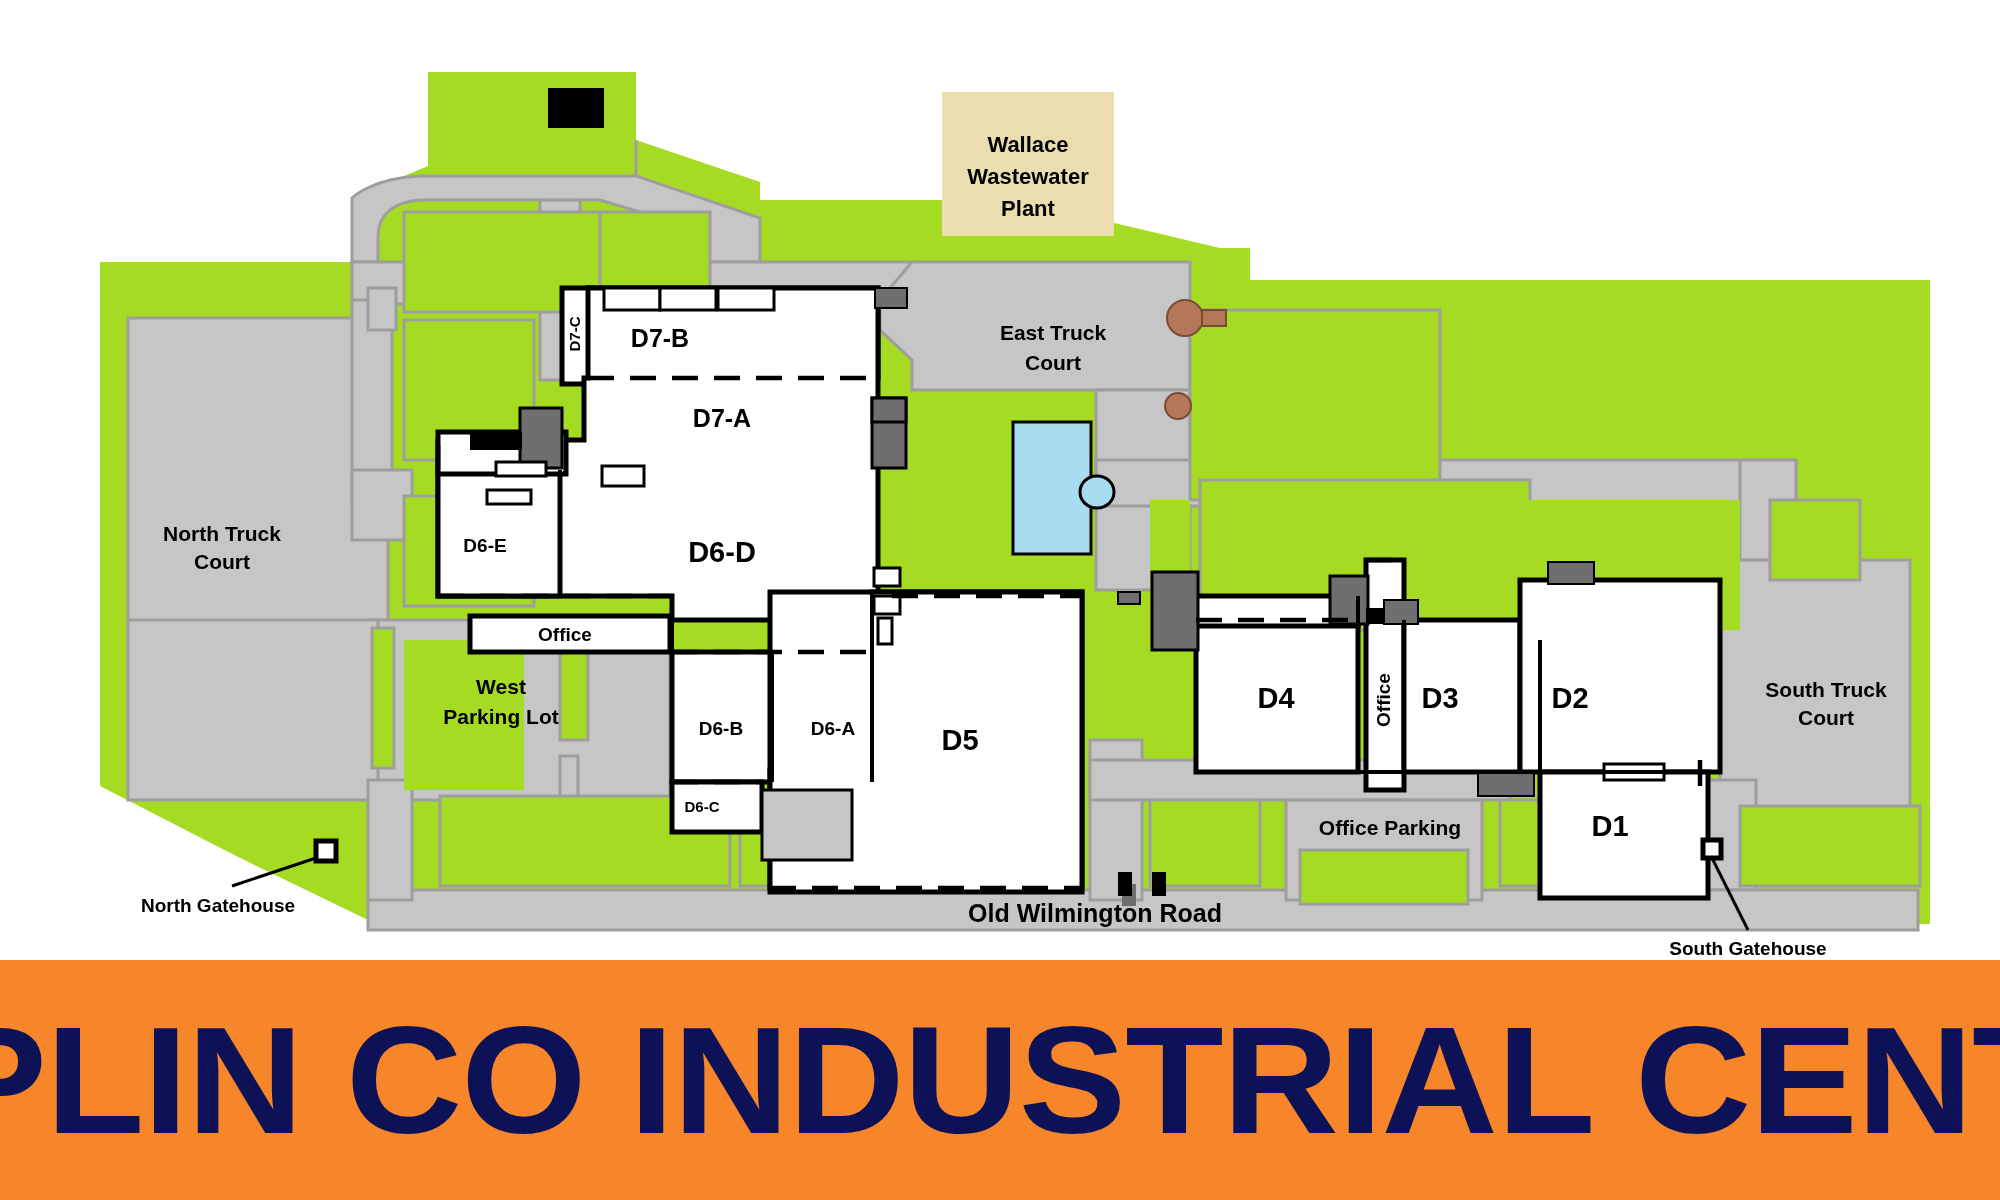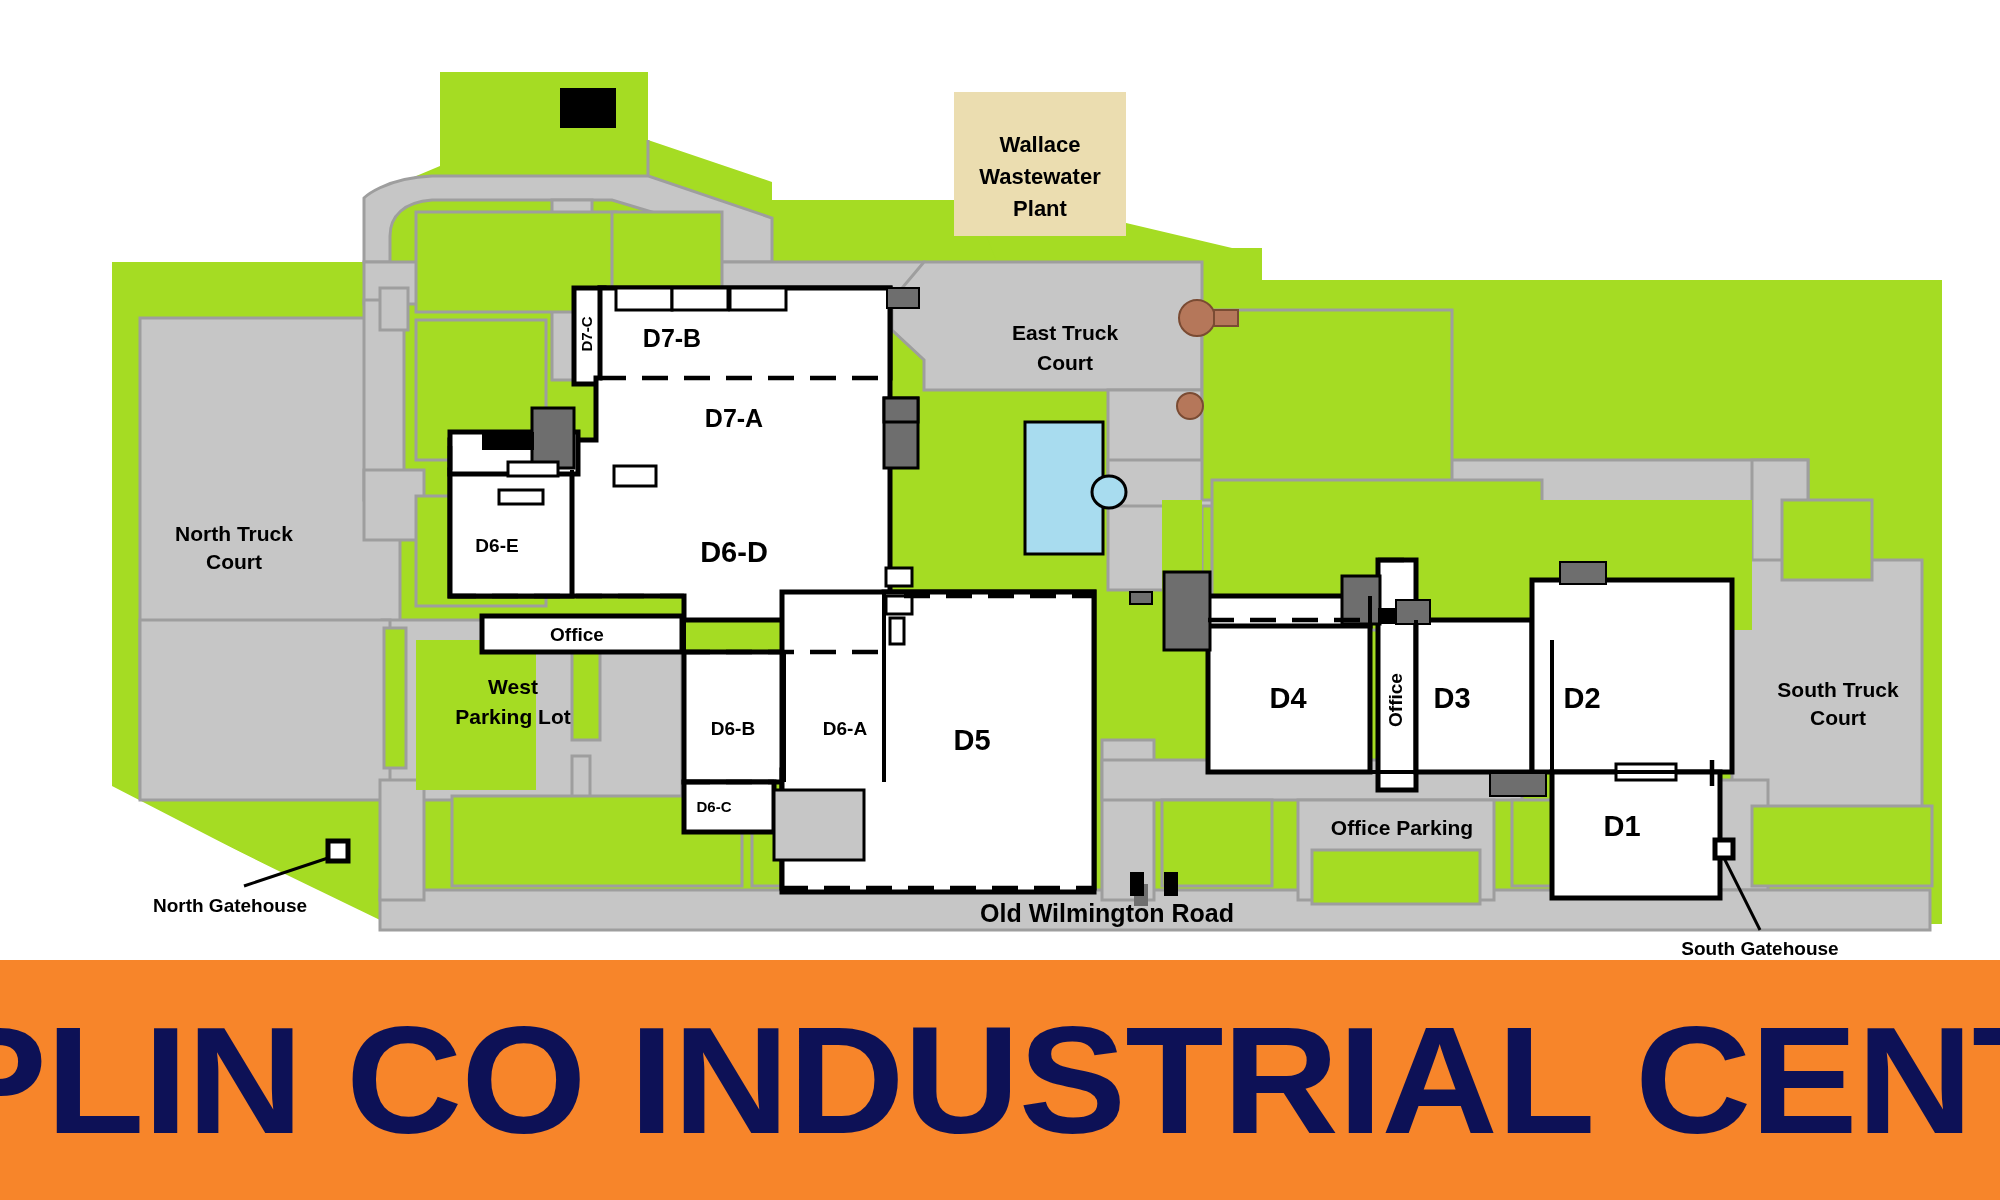--- a/index.html
+++ b/index.html
@@ -5,21 +5,21 @@
   html,body{margin:0;padding:0;background:#ffffff;}
   body{width:2000px;height:1200px;overflow:hidden;
        font-family:"Liberation Sans", sans-serif;}
   #page{position:relative;width:2000px;height:1200px;background:#fff;}
 
   
   #logo{position:absolute;left:1404px;top:6px;width:510px;height:170px;}
   #logo svg{display:block;width:100%;height:100%;}
 
   
-  #map{position:absolute;left:12px;top:0;width:1825px;height:960px;}
+  #map{position:absolute;left:0;top:0;width:1825px;height:960px;}
   #map svg{display:block;width:2000px;height:960px;}
 
   .maplabel{font-family:"Liberation Sans", sans-serif;font-weight:bold;
             fill:#000;text-anchor:middle;dominant-baseline:middle;}
   .lbl-court{font-size:21px;}
   .lbl-bldg-lg{font-size:29px;}
   .lbl-bldg-md{font-size:25px;}
   .lbl-bldg-sm{font-size:19px;}
   .lbl-bldg-xs{font-size:15px;}
   .lbl-note{font-size:19px;}

